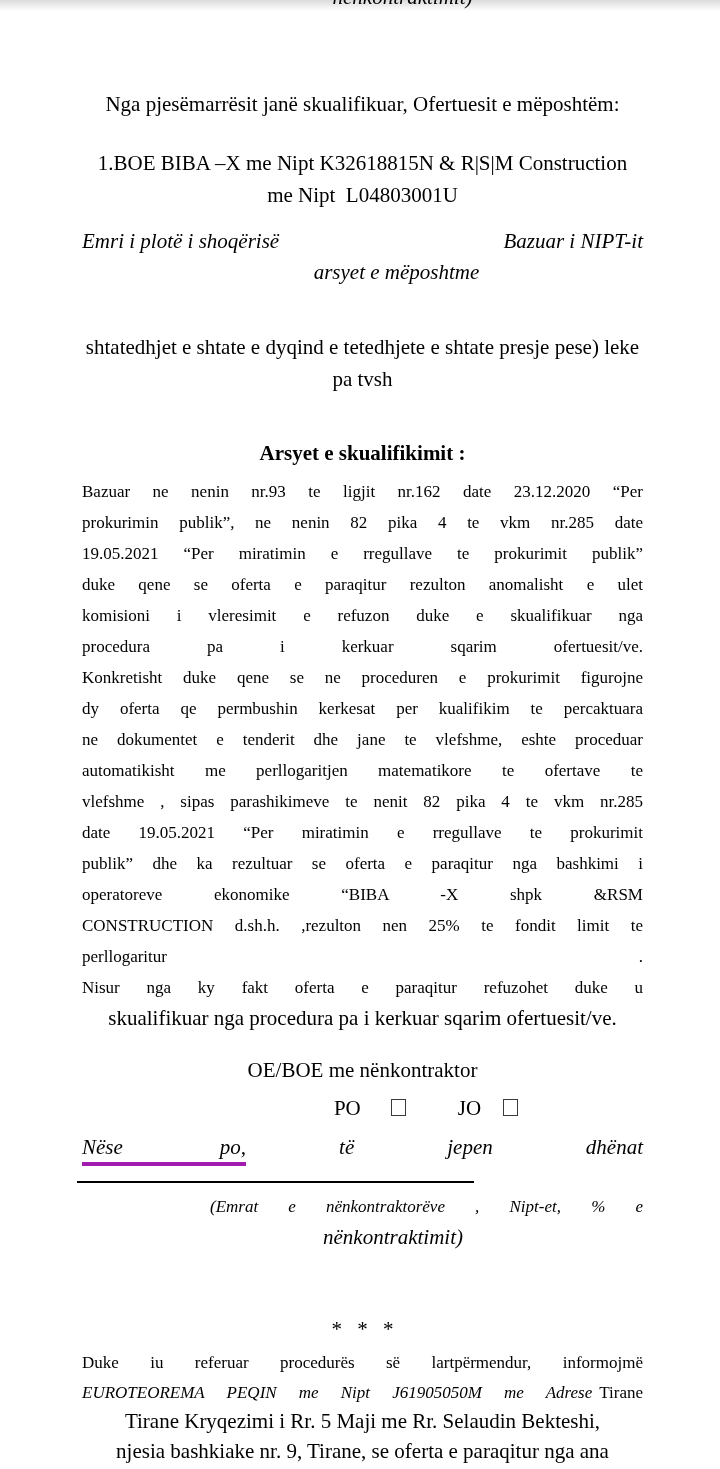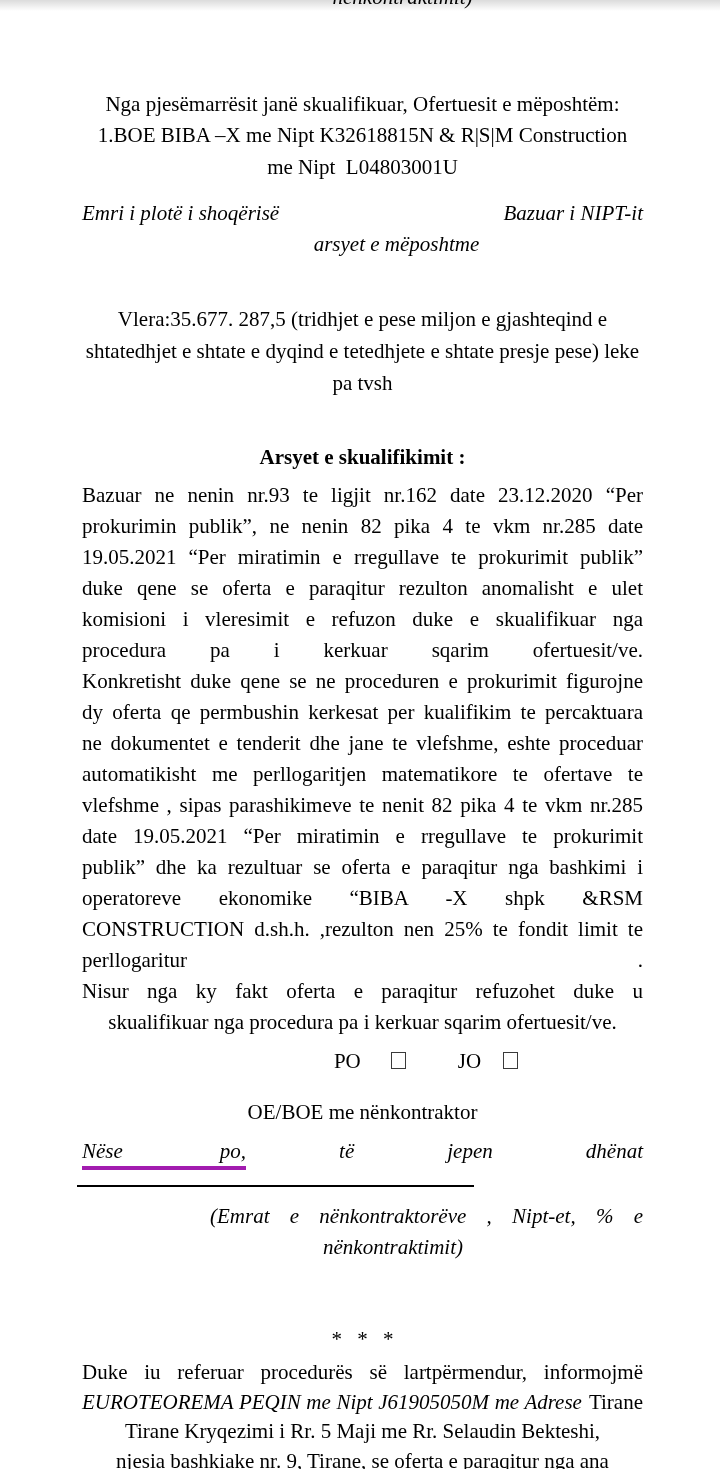--- a/index.html
+++ b/index.html
@@ -2,21 +2,21 @@
 <html><head>
 <meta charset="utf-8">
 <style>
   * { margin:0; padding:0; box-sizing:border-box; }
   html,body { width:720px; height:1469px; overflow:hidden; background:#ffffff; }
   body { font-family:"Liberation Serif", serif; color:#000; position:relative; }
   .top-shadow { position:absolute; top:0; left:0; right:0; height:11px;
     background:linear-gradient(to bottom, rgba(0,0,0,0.14), rgba(255,255,255,0)); z-index:10; pointer-events:none; }
   .page { padding:0 77px 0 82px; }
   .line  { font-size:21px; line-height:29px; white-space:pre;text-align:center; }
-  .jline { font-size:21px; line-height:29px; text-align:justify; text-align-last:justify; -moz-text-align-last:justify; }
+  .jline { font-size:17px; line-height:29px; text-align:justify; text-align-last:justify; -moz-text-align-last:justify; }
   .lh31 { line-height:31px; }
   .lh32 { line-height:32px; }
   .italic { font-style:italic; }
   .bold { font-weight:bold; }
   .clip-top { height:11px; overflow:hidden; }
   .clip-top .line { margin-top:-17px; margin-left:80px; }
   .hdr-row { display:flex; justify-content:space-between; font-size:21px; line-height:29px; }
   .flexline { display:flex; justify-content:space-between; font-size:21px; line-height:29px; }
   .u-group { display:inline-flex; justify-content:space-between; width:164px; border-bottom:4px solid #a21caf; }
   .checkbox { display:inline-block; width:15px; height:17px; border:1px solid #3a3a3a; vertical-align:-1px; background:#fff; }
@@ -30,35 +30,34 @@
 <div class="top-shadow"></div>
 
 <div class="page">
 
   <div class="clip-top">
     <div class="line italic">nënkontraktimit)</div>
   </div>
 
   <div class="line" style="margin-top:79px;">Nga pjesëmarrësit janë skualifikuar, Ofertuesit e mëposhtëm:</div>
 
-  <div style="margin-top:0;">
+  <div style="margin-top:28px;">
     <div class="line lh32">1.BOE BIBA –X me Nipt K32618815N &amp; R|S|M Construction</div>
     <div class="line lh32">me Nipt  L04803001U</div>
   </div>
 
   <div style="margin-top:16px;">
     <div class="hdr-row italic">
       <span>Emri i plotë i shoqërisë</span>
       <span>Bazuar i NIPT-it</span>
     </div>
     <div class="line lh32 italic" style="padding-left:68px;">arsyet e mëposhtme</div>
   </div>
 
   <div style="margin-top:43px;">
-    <div class="line lh32">Vlera:35.677. 287,5 (tridhjet e pese miljon e gjashteqind e</div>
     <div class="line lh32">shtatedhjet e shtate e dyqind e tetedhjete e shtate presje pese) leke</div>
     <div class="line lh32">pa tvsh</div>
   </div>
 
   <div class="line bold" style="margin-top:44px;">Arsyet e skualifikimit :</div>
 
   <div style="margin-top:8px;">
     <div class="jline lh31">Bazuar ne nenin nr.93 te ligjit nr.162 date 23.12.2020 “Per</div>
     <div class="jline lh31">prokurimin publik”, ne nenin 82 pika 4 te vkm nr.285 date</div>
     <div class="jline lh31">19.05.2021 “Per miratimin e rregullave te prokurimit publik”</div>
@@ -72,37 +71,37 @@
     <div class="jline lh31">vlefshme , sipas parashikimeve te nenit 82 pika 4 te vkm nr.285</div>
     <div class="jline lh31">date 19.05.2021 “Per miratimin e rregullave te prokurimit</div>
     <div class="jline lh31">publik” dhe ka rezultuar se oferta e paraqitur nga bashkimi i</div>
     <div class="jline lh31">operatoreve ekonomike “BIBA -X shpk &amp;RSM</div>
     <div class="jline lh31">CONSTRUCTION d.sh.h. ,rezulton nen 25% te fondit limit te</div>
     <div class="jline lh31">perllogaritur .</div>
     <div class="jline lh31">Nisur nga ky fakt oferta e paraqitur refuzohet duke u</div>
     <div class="line lh31">skualifikuar nga procedura pa i kerkuar sqarim ofertuesit/ve.</div>
   </div>
 
+  <div class="line" style="margin-top:22px;">OE/BOE me nënkontraktor</div>
+
   <div class="line" style="margin-top:9px; padding-left:127px;"><span>PO</span><span class="checkbox" style="margin-left:30px;"></span><span style="margin-left:52px;">JO</span><span class="checkbox" style="margin-left:22px;"></span></div>
-
-  <div class="line" style="margin-top:22px;">OE/BOE me nënkontraktor</div>
 
   <div class="flexline italic" style="margin-top:10px;">
     <span class="u-group">
       <span>Nëse</span>
       <span>po,</span>
     </span>
     <span>të</span>
     <span>jepen</span>
     <span>dhënat</span>
   </div>
 
   <div class="fill-line" style="margin-top:15px;"></div>
 
-  <div class="italic" style="margin-top:14px;">
+  <div class="italic" style="margin-top:8px;">
     <div class="jline lh31" style="padding-left:128px;">(Emrat e nënkontraktorëve , Nipt-et, % e</div>
     <div class="line lh31" style="padding-left:61px;">nënkontraktimit)</div>
   </div>
 
   <div class="stars" style="margin-top:62px;">* * *</div>
 
   <div class="closing" style="margin-top:4px;">
     <div class="jline">Duke iu referuar procedurës së lartpërmendur, informojmë</div>
     <div class="jline">
       <span class="italic">EUROTEOREMA PEQIN me Nipt J61905050M me Adrese</span><span style="margin-left:7px;">Tirane</span>

